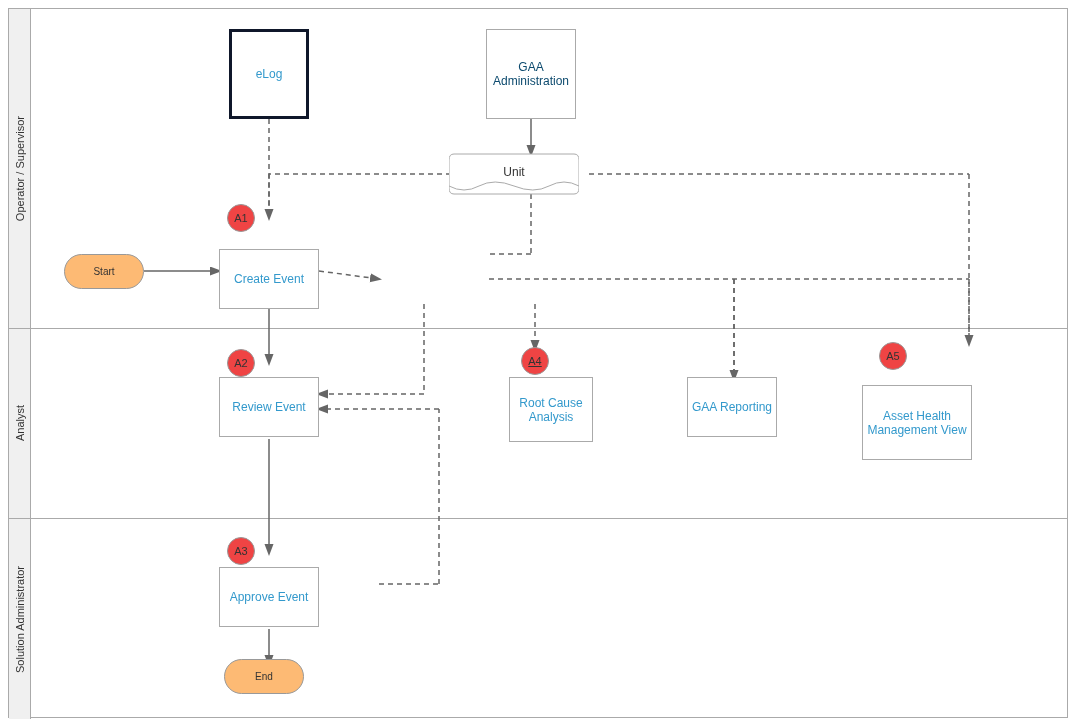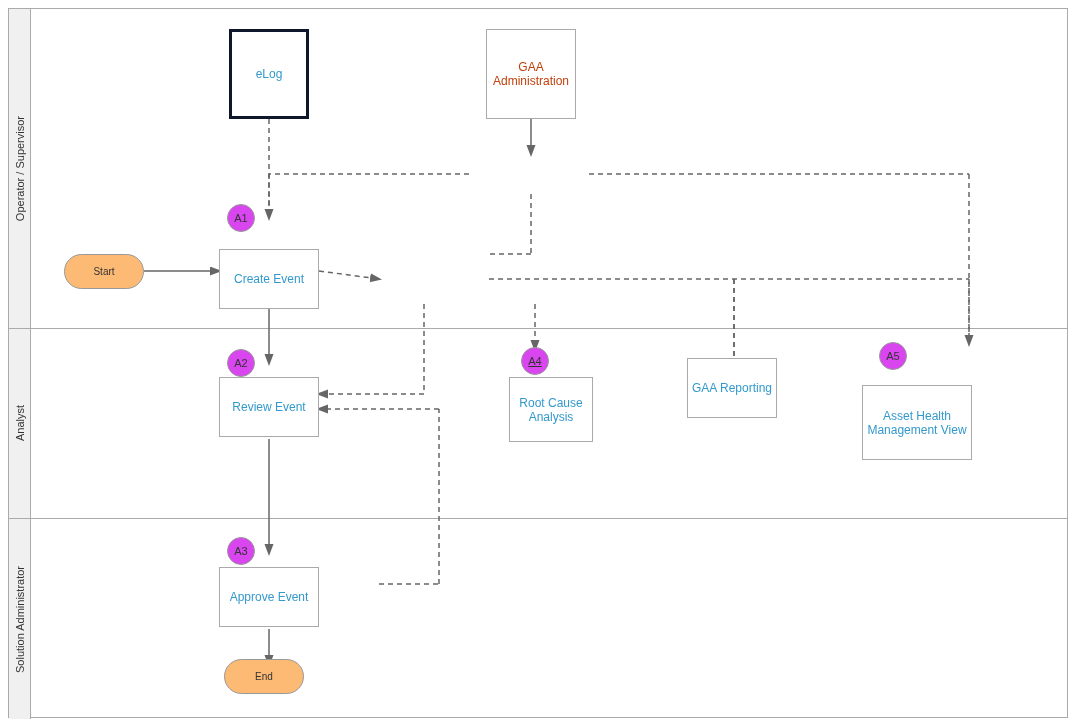--- a/index.html
+++ b/index.html
@@ -93,21 +93,21 @@
       align-items: center;
       justify-content: center;
       text-align: center;
       color: #333;
       font-size: 10px;
     }
 
     
     .circle-node {
       border: 1px solid #999;
-      background: #d946ef;
+      background: #ef4444;
       border-radius: 50%;
       display: flex;
       align-items: center;
       justify-content: center;
       text-align: center;
       color: #333;
       font-size: 11px;
       position: absolute;
     }
 
@@ -193,24 +193,32 @@
     <line x1="260" y1="620" x2="260" y2="655" stroke="#666" stroke-width="1.5" marker-end="url(#arrow)"></line>
 
     <line x1="725" y1="270" x2="725" y2="370" stroke="#666" stroke-width="1.5" stroke-dasharray="5,4" marker-end="url(#arrow-dashed)"></line>
   </svg>
 
   <div class="node rect-node" style="left:220px; top:20px; width:80px; height:90px; border: 3px solid #0f172a;">
     <span style="color:#3399cc;">eLog</span>
   </div>
 
   <div class="node rect-node" style="left:477px; top:20px; width:90px; height:90px; border:1px solid #aaa;">
-    <span style="color:#c2410c; white-space:pre-line;">GAA
+    <span style="color:#0c4a6e; white-space:pre-line;">GAA
 Administration</span>
   </div>
 
+  <div class="node" style="left:440px; top:143px; width:130px; height:44px;">
+    <svg width="130" height="44" viewBox="0 0 130 44">
+      <path d="M5,2 H125 Q130,2 130,8 L130,36 Q130,42 125,42 L5,42 Q0,42 0,36 L0,8 Q0,2 5,2 Z" fill="white" stroke="#aaa" stroke-width="1"></path>
+
+      <path d="M0,34 Q15,42 30,34 Q45,26 65,34 Q85,42 100,34 Q115,26 130,34" fill="none" stroke="#aaa" stroke-width="1"></path>
+      <text x="65" y="24" text-anchor="middle" font-size="12" fill="#333" font-family="Arial">Unit</text>
+    </svg>
+  </div>
 
   <div class="node rounded-node" style="left:55px; top:245px; width:80px; height:35px;">
     <span>Start</span>
   </div>
 
   <div class="circle-node" style="left:218px; top:195px; width:28px; height:28px;">
     <span>A1</span>
   </div>
 
   <div class="node rect-node" style="left:210px; top:240px; width:100px; height:60px; border:1px solid #aaa;">
@@ -228,21 +236,21 @@
 
   <div class="circle-node" style="left:512px; top:338px; width:28px; height:28px;text-decoration:underline;">
     <span>A4</span>
   </div>
 
   <div class="node rect-node" style="left:500px; top:368px; width:84px; height:65px; border:1px solid #aaa;">
     <span style="color:#3399cc; text-align:center;">Root Cause
 Analysis</span>
   </div>
 
-  <div class="node rect-node" style="left:678px; top:349px; width:90px; height:60px; border:1px solid #aaa;">
+  <div class="node rect-node" style="left:678px; top:368px; width:90px; height:60px; border:1px solid #aaa;">
     <span style="color:#3399cc; text-align:center;">GAA
 Reporting</span>
   </div>
 
   <div class="circle-node" style="left:870px; top:333px; width:28px; height:28px;">
     <span>A5</span>
   </div>
 
   <div class="node rect-node" style="left:853px; top:376px; width:110px; height:75px; border:1px solid #aaa;">
     <span style="color:#3399cc; text-align:center;">Asset Health

